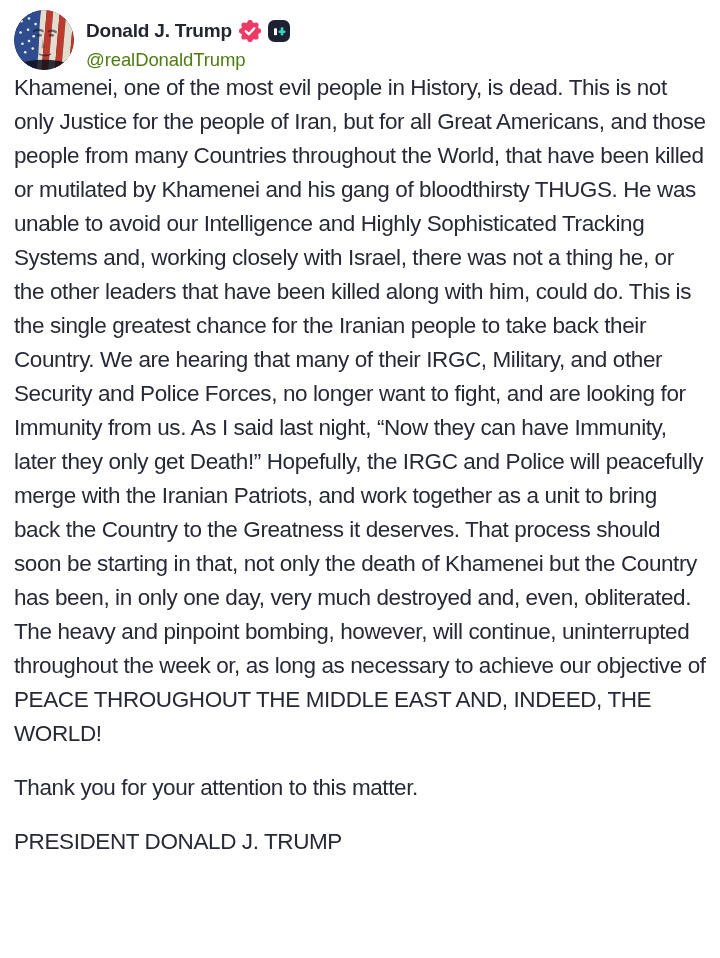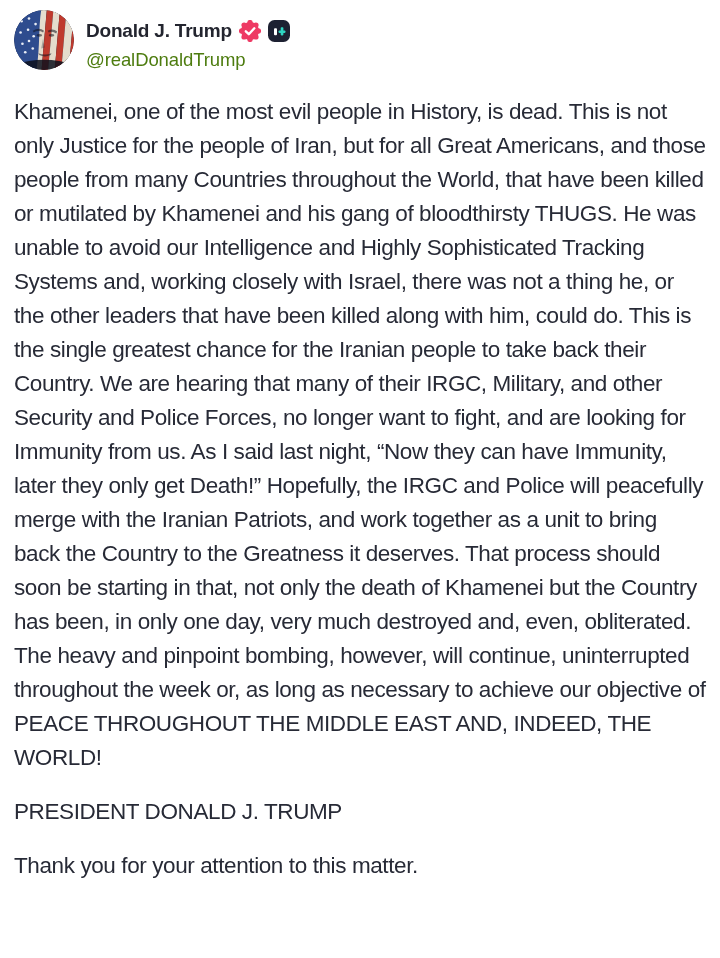--- a/index.html
+++ b/index.html
@@ -44,21 +44,20 @@
   .badge svg { display: block; }
   .handle {
     margin-top: 7px;
     font-size: 18.5px;
     color: #4d7c0f;
     letter-spacing: -0.1px;
     cursor: pointer;
   }
 
   .post-body {
-    margin-top: 24px;
     padding: 0 14px;
     color: #272a36;
   }
   .post-body p {
     margin: 0 0 20px 0;
     font-size: 22.5px;
     line-height: 34px;
     letter-spacing: -0.4px;
   }
   .post-body p:last-child { margin-bottom: 0; }
@@ -147,17 +146,17 @@
           </svg>
         </span>
       </div>
 
       <div class="handle">@realDonaldTrump</div>
     </div>
   </div>
 
   <div class="post-body">
     <p>Khamenei, one of the most evil people in History, is dead. This is not only Justice for the people of Iran, but for all Great Americans, and those people from many Countries throughout the World, that have been killed or mutilated by Khamenei and his gang of bloodthirsty THUGS. He was unable to avoid our Intelligence and Highly Sophisticated Tracking Systems and, working closely with Israel, there was not a thing he, or the other leaders that have been killed along with him, could do. This is the single greatest chance for the Iranian people to take back their Country. We are hearing that many of their IRGC, Military, and other Security and Police Forces, no longer want to fight, and are looking for Immunity from us. As I said last night, “Now they can have Immunity, later they only get Death!” Hopefully, the IRGC and Police will peacefully merge with the Iranian Patriots, and work together as a unit to bring back the Country to the Greatness it deserves. That process should soon be starting in that, not only the death of Khamenei but the Country has been, in only one day, very much destroyed and, even, obliterated. The heavy and pinpoint bombing, however, will continue, uninterrupted throughout the week or, as long as necessary to achieve our objective of PEACE THROUGHOUT THE MIDDLE EAST AND, INDEED, THE WORLD!</p>
+    <p>Thank you for your attention to this matter.</p>
     <p>PRESIDENT DONALD J. TRUMP</p>
-    <p>Thank you for your attention to this matter.</p>
   </div>
 
 </div>
 
 </body></html>

